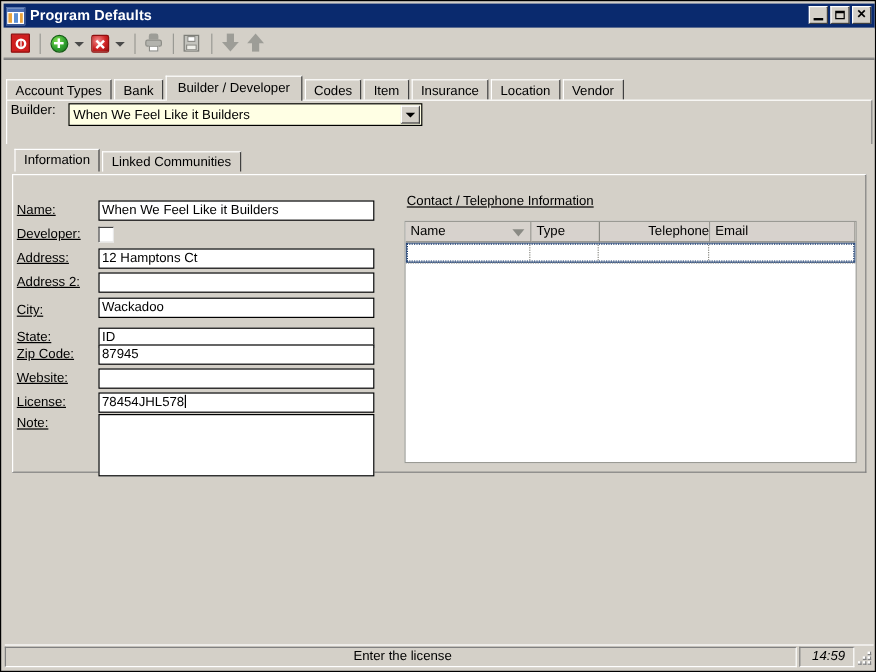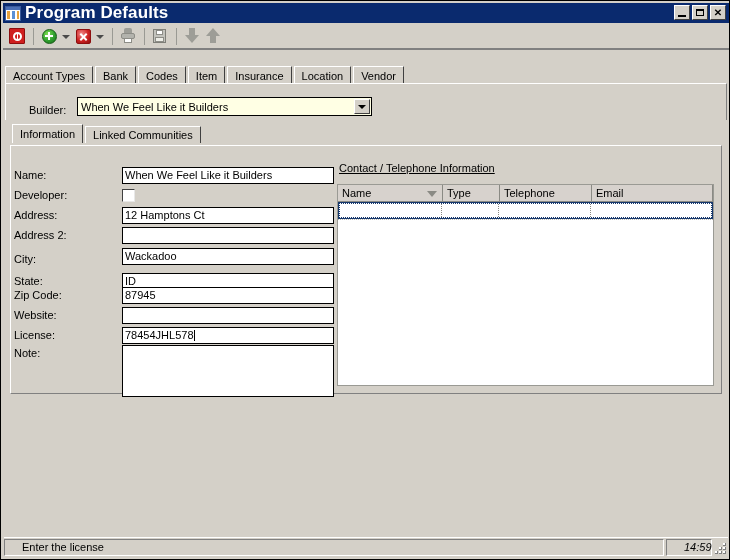--- a/index.html
+++ b/index.html
@@ -54,21 +54,21 @@
     content: "";
     position: absolute;
     left: 1px; top: 4px;
     width: 12px; height: 8px;
     background:
       linear-gradient(to right, #e8a33d 0 3px, transparent 3px 5px, #5b8fd4 5px 8px, transparent 8px 10px, #e8a33d 10px 12px);
   }
   .title-text {
     color: #ffffff;
     font-weight: bold;
-    font-size: 17px;
+    font-size: 12px;
     letter-spacing: 0.1px;
     white-space: nowrap;
   }
   .title-buttons {
     position: absolute;
     right: 3px; top: 2px;
     display: flex;
     gap: 2px;
   }
   .tbtn {
@@ -270,23 +270,23 @@
     border-left: 1px solid #ffffff;
     border-right: 1px solid #808080;
     box-sizing: border-box;
   }
   .builder-row {
     position: absolute;
     left: 4px; top: 85px;
     width: 718px;
     height: 30px;
     display: flex;
-    align-items: flex-end;
-    box-sizing: border-box;
-    padding-left: 24px;
+    align-items: flex-start;
+    box-sizing: border-box;
+    padding-left: 4px;
   }
   .builder-label {
     width: 48px;
     font-size: 11px;
   }
   .combo {
     position: relative;
     width: 295px;
     height: 19px;
     background: #ffffe4;
@@ -370,24 +370,25 @@
   }
   .frow {
     position: absolute;
     left: 0;
     height: 20px;
     width: 320px;
     display: flex;
     align-items: center;
   }
   .flabel {
-    width: 108px;
+    width: 68px;
     font-size: 11px;
     flex: 0 0 auto;
     color: #000;
+    text-decoration: underline;
   }
   .finput {
     width: 230px;
     height: 17px;
     background: #ffffff;
     border: 1px solid #000000;
     box-sizing: border-box;
     font-size: 11px;
     line-height: 15px;
     padding-left: 2px;
@@ -512,23 +513,24 @@
   }
   .sb-panel {
     height: 17px;
     border-top: 1px solid #808080;
     border-left: 1px solid #808080;
     border-right: 1px solid #ffffff;
     border-bottom: 1px solid #ffffff;
     box-sizing: border-box;
     font-size: 11px;
     line-height: 15px;
-    padding-left: 17px;
+    padding-left: 3px;
     white-space: nowrap;
     color: #000;
+    text-align: center;
   }
   .sb-main { flex: 1 1 auto; margin-right: 2px; }
   .sb-time { width: 46px; margin-right: 2px; font-style: italic; }
   .sb-grip {
     width: 14px; height: 15px;
     position: relative;
     flex: 0 0 auto;
   }
   .sb-grip i {
     position: absolute;
@@ -613,20 +615,21 @@
           <i></i>
         </span>
     </div>
   </div>
 
   <div class="outer-inset"></div>
 
   <div class="tabstrip">
     <div class="tab"><span>Account Types</span></div>
     <div class="tab"><span>Bank</span></div>
+    <div class="tab selected"><span>Builder / Developer</span></div>
     <div class="tab"><span>Codes</span></div>
     <div class="tab"><span>Item</span></div>
     <div class="tab"><span>Insurance</span></div>
     <div class="tab"><span>Location</span></div>
     <div class="tab"><span>Vendor</span></div>
   </div>
 
   <div class="page-panel"></div>
 
   <div class="builder-row">
@@ -702,21 +705,21 @@
 
   <div class="grid-wrap">
     <div class="grid-head">
       <div class="gh" style="width:105px;">
         <span>Name</span>
         <span class="sort"></span>
       </div>
       <div class="gh" style="width:57px;">
         <span>Type</span>
       </div>
-      <div class="gh" style="width:92px;">
+      <div class="gh" style="width:92px;text-align:right;">
         <span>Telephone</span>
       </div>
       <div class="gh" style="width:121px;">
         <span>Email</span>
       </div>
     </div>
 
     <div class="grid-row">
       <div class="grid-row-inner">
         <div class="gc" style="width:103px;"></div>

